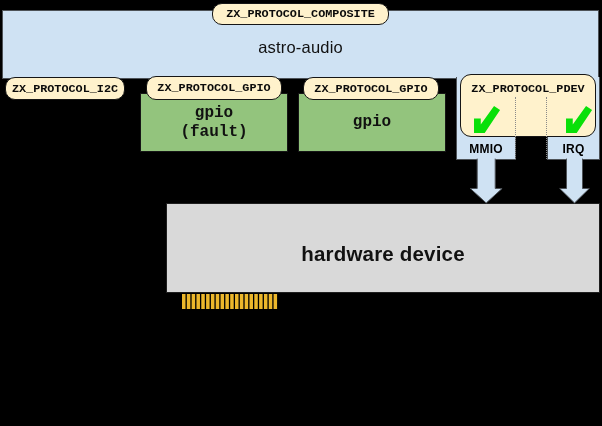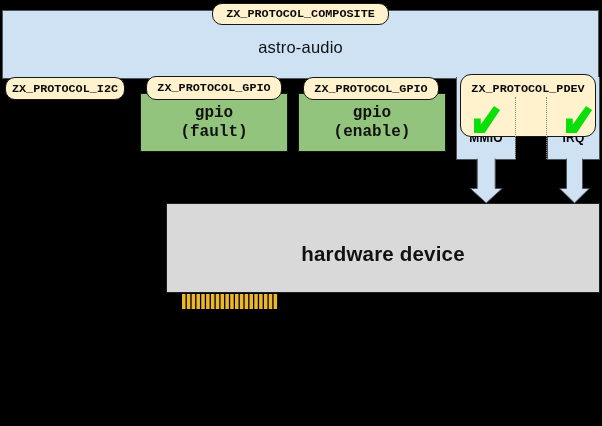--- a/index.html
+++ b/index.html
@@ -45,21 +45,21 @@
     background:var(--blue);
     border:1px solid var(--line);
     border-top:none;
     z-index:2;
     display:flex;align-items:flex-end;justify-content:center;
   }
   #mmio-column{left:456px;top:77px;width:60px;height:83px;}
   #irq-column{left:547px;top:77px;width:53px;height:83px;}
   .column .port-label{
     font-size:12px;font-weight:bold;color:#000;
-    margin-bottom:14px;letter-spacing:0.2px;
+    margin-bottom:3px;letter-spacing:0.2px;
   }
 
   
   .badge{
     background:var(--cream);
     border:1.6px solid var(--box-border);
     border-radius:10px;
     display:flex;align-items:center;justify-content:center;
     font-family:"Liberation Mono", monospace;
     font-weight:bold;font-size:11.8px;color:#0b0b0b;
@@ -176,21 +176,20 @@
   </div>
   <div id="pdev-divider-1" class="abs pdev-divider"></div>
   <div id="pdev-divider-2" class="abs pdev-divider"></div>
 
   <div id="gpio-fault-box" class="abs fragment-box">
     <span class="gpio-line">gpio</span>
     <span class="gpio-line">(fault)</span>
   </div>
   <div id="gpio-enable-box" class="abs fragment-box">
     <span class="gpio-line">gpio</span>
-    <span class="gpio-line">(enable)</span>
   </div>
 
   <div id="hardware-box" class="abs">
     <span id="hardware-label">hardware device</span>
   </div>
 
   <div id="connector" class="abs">
     <svg id="connector-svg" width="96" height="15" viewBox="0 0 96 15">
         <rect x="0.00" y="0" width="3.5" height="15" fill="#ecb72b"></rect>
         <rect x="4.82" y="0" width="3.5" height="15" fill="#ecb72b"></rect>

